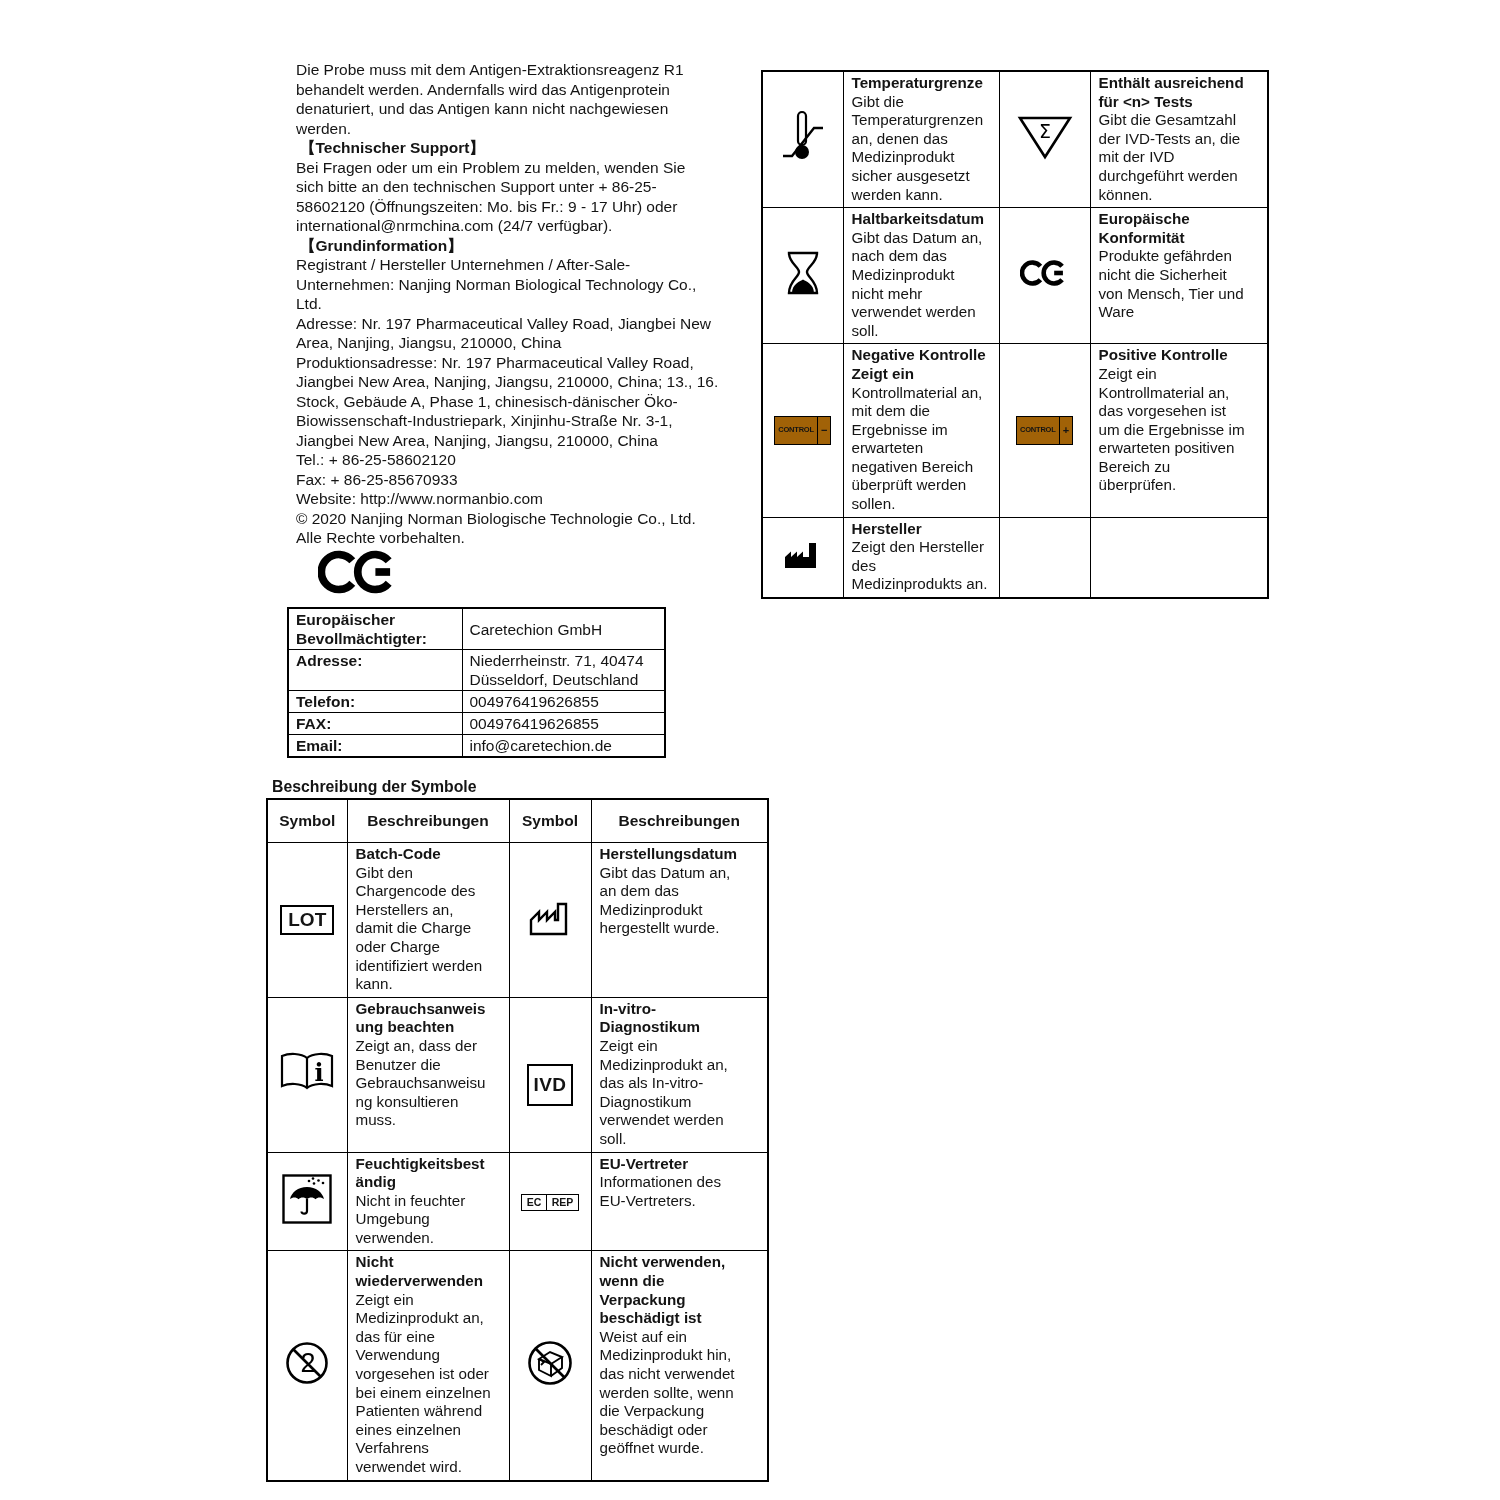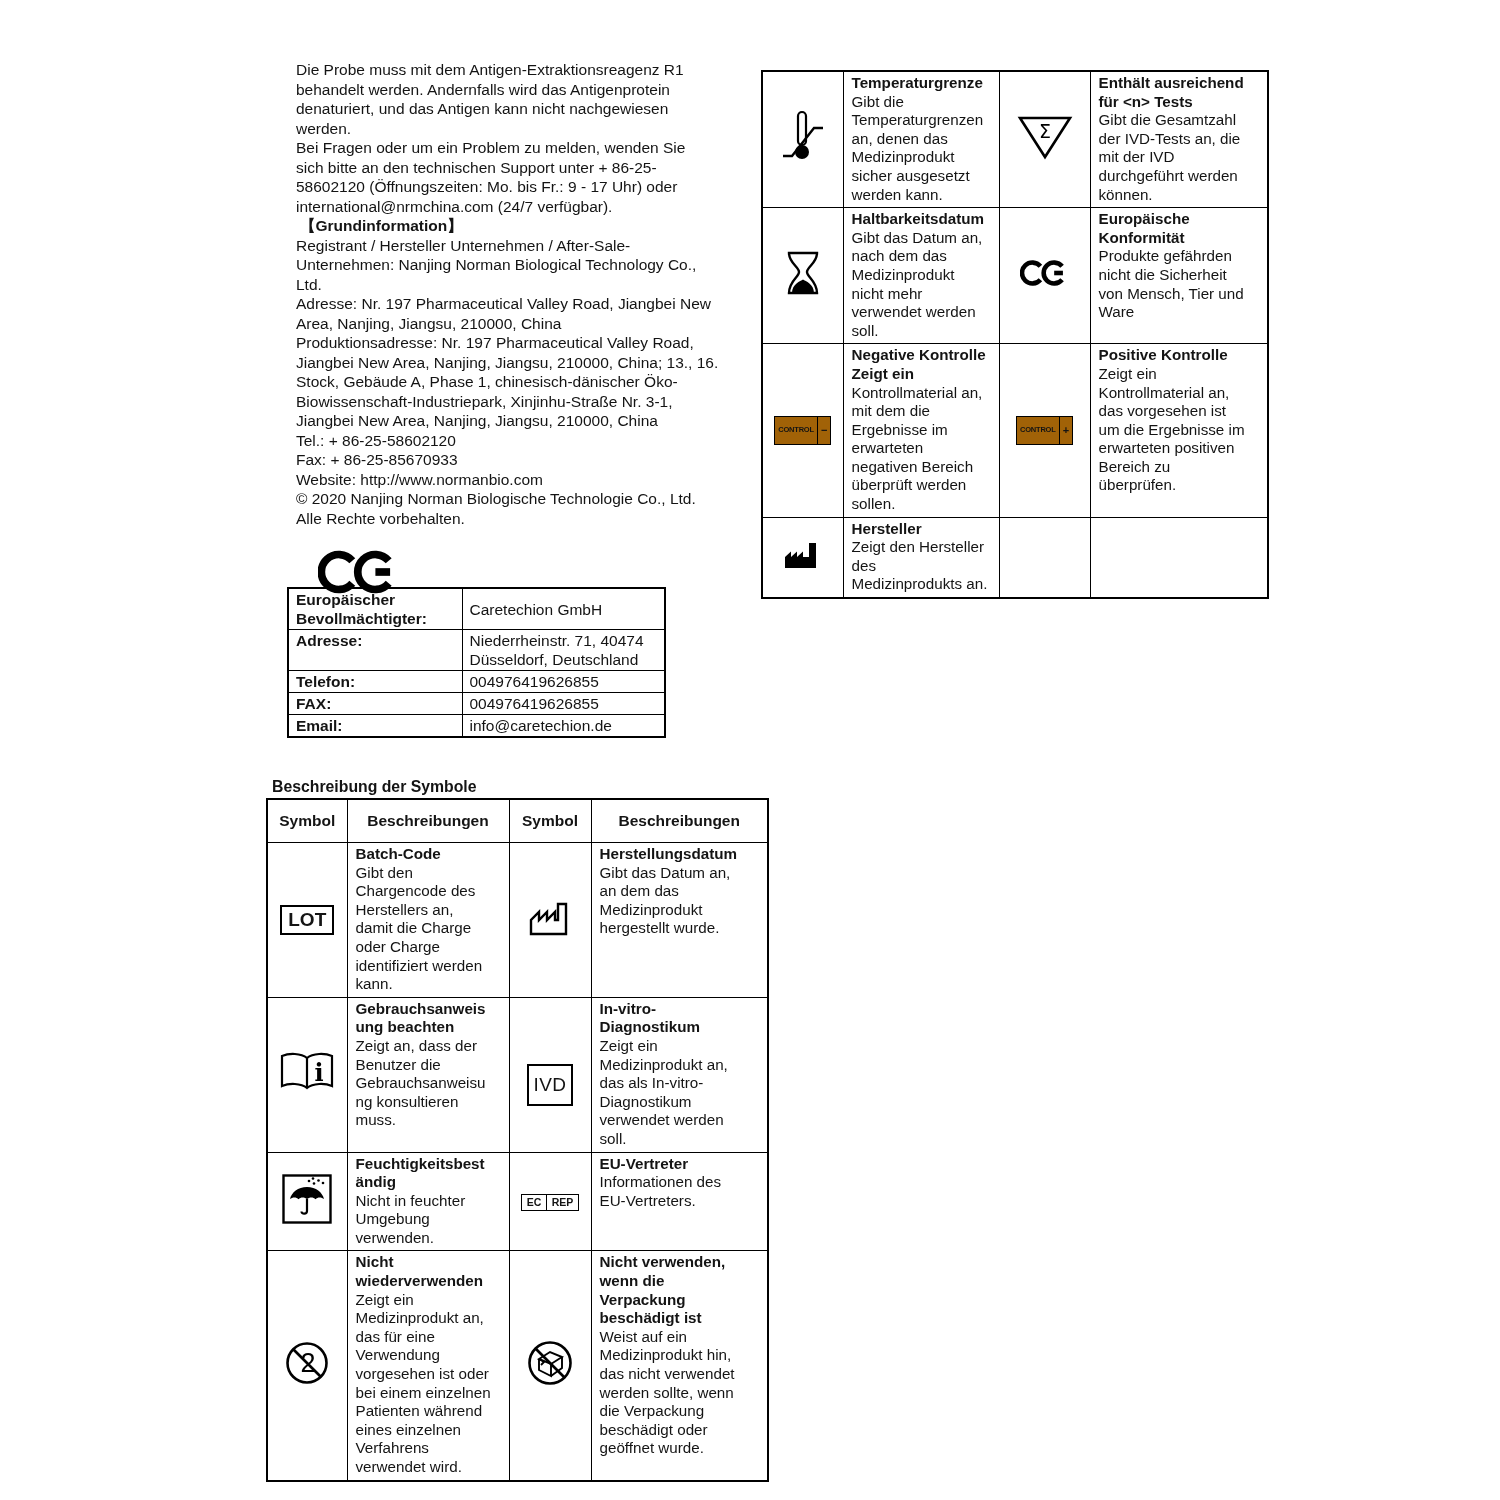--- a/index.html
+++ b/index.html
@@ -25,38 +25,39 @@
 
   
   #symbols-heading{left:272px;top:778px;font-size:15.8px;font-weight:700;}
   .symtbl th{font-size:15.5px;height:24px;padding:9px 2px;text-align:center;}
   .symtbl td{font-size:15.2px;line-height:18.6px;}
   .icon-cell{text-align:center;vertical-align:middle;padding:2px;}
   .desc-cell{padding:2px 4px 3px 8px;vertical-align:top;margin-left:24px;}
 
   
   .lot-box{display:inline-block;border:2.5px solid #000;font-weight:700;font-size:19px;padding:1px 6px;line-height:1.25;}
-  .ivd-box{display:inline-block;border:2.5px solid #000;font-weight:400;font-size:19px;padding:7px 4px;line-height:1.3;letter-spacing:.5px;margin-top:21px;}
+  .ivd-box{display:inline-block;border:2.5px solid #000;font-weight:700;font-size:19px;padding:7px 4px;line-height:1.3;letter-spacing:.5px;margin-top:21px;}
   .ecrep{display:inline-flex;}
   .ecrep span{display:inline-flex;align-items:center;justify-content:center;border:1.7px solid #000;font-weight:700;font-size:10.5px;padding:2px 5px;line-height:1.1;text-align:center;}
   .ecrep span + span{margin-left:-1.7px;}
   .ctrl{display:inline-flex;align-items:stretch;border:1.7px solid #000;background:#a16207;}
   .ctrl .c-label{display:flex;align-items:center;font-size:7.5px;font-weight:700;letter-spacing:-.2px;padding:4px 3px;}
   .ctrl .c-sign{display:flex;align-items:center;border-left:1.7px solid #000;font-size:11px;font-weight:700;padding:1px 3px;}
 
   svg text{fill:#000;}
 </style>
 </head>
 <body>
 
 <div id="intro" class="abs">
   <div class="pre">Die Probe muss mit dem Antigen-Extraktionsreagenz R1
 behandelt werden. Andernfalls wird das Antigenprotein
 denaturiert, und das Antigen kann nicht nachgewiesen
 werden.</div>
+  <div class="hd">【Technischer Support】</div>
   <div class="pre">Bei Fragen oder um ein Problem zu melden, wenden Sie
 sich bitte an den technischen Support unter + 86-25-
 58602120 (Öffnungszeiten: Mo. bis Fr.: 9 - 17 Uhr) oder
 international@nrmchina.com (24/7 verfügbar).</div>
   <div class="hd">【Grundinformation】</div>
   <div class="pre">Registrant / Hersteller Unternehmen / After-Sale-
 Unternehmen: Nanjing Norman Biological Technology Co.,
 Ltd.
 Adresse: Nr. 197 Pharmaceutical Valley Road, Jiangbei New
 Area, Nanjing, Jiangsu, 210000, China
@@ -71,21 +72,21 @@
 © 2020 Nanjing Norman Biologische Technologie Co., Ltd.
 Alle Rechte vorbehalten.</div>
 </div>
 
 <svg class="abs" id="ce-big" style="left:318px;top:546px;" width="84" height="52" viewBox="0 0 120 70">
   <path d="M49 19 A25 25 0 1 0 49 51" fill="none" stroke="#000" stroke-width="11"></path>
   <path d="M101 19 A25 25 0 1 0 101 51" fill="none" stroke="#000" stroke-width="11"></path>
   <path d="M82 35 H103" fill="none" stroke="#000" stroke-width="11"></path>
 </svg>
 
-<table class="abs tbl" id="eu-table" style="left:287px;top:587px;width:377px;border-radius:16px;">
+<table class="abs tbl" id="eu-table" style="left:287px;top:607px;width:377px;border-radius:16px;">
   <colgroup>
       <col style="width:174px">
       <col style="width:203px">
     </colgroup>
   <tbody>
       <tr>
     <td class="lbl pre">Europäischer
 Bevollmächtigter:</td>
     <td class="pre">Caretechion GmbH</td>
   </tr>

